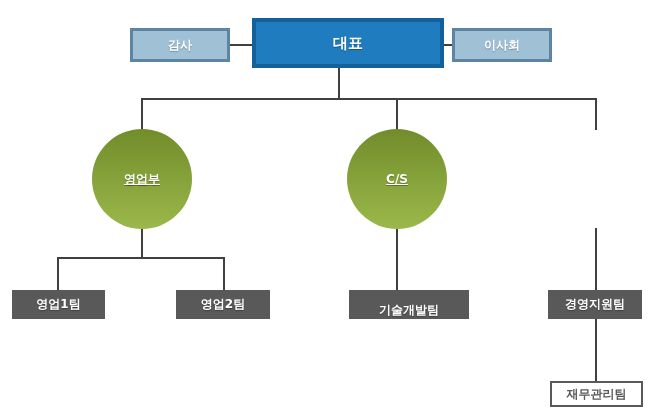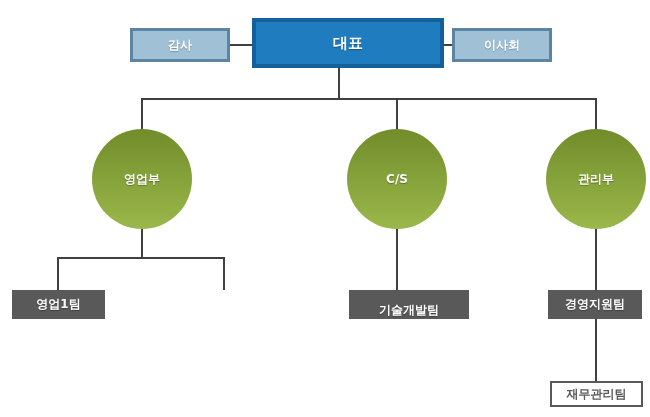--- a/index.html
+++ b/index.html
@@ -49,20 +49,21 @@
     text-shadow: 0 1px 1px rgba(0,0,0,0.3);
   }
   .dept-circle {
     width: 100px;
     height: 100px;
     border-radius: 50%;
     background: linear-gradient(to bottom, #718C2A 0%, #9BB84B 100%);
     color: #ffffff;
     font-size: 12px;
     text-shadow: 0 1px 1px rgba(0,0,0,0.3);
+    text-decoration: underline;
   }
   .team-box {
     height: 29px;
     background: #595959;
     color: #ffffff;
     font-size: 12px;
     text-shadow: 0 1px 1px rgba(0,0,0,0.3);
   }
   .outline-box {
     left: 550px;
@@ -104,26 +105,26 @@
   <div class="node staff-box" style="left:452px; top:28px;font-family:Liberation Serif, serif;">
     <span>이사회</span>
   </div>
 
   <div class="node dept-circle" style="left:92px; top:129px;">
     <span>영업부</span>
   </div>
   <div class="node dept-circle" style="left:347px; top:129px;">
     <span>C/S</span>
   </div>
-  <div class="node dept-circle" style="left:546px; top:129px;">
-    <span>관리부</span>
-  </div>
 
   <div class="node team-box" style="left:12px; top:290px; width:93px;text-align:center;">
     <span>영업1팀</span>
+  </div>
+  <div class="node team-box" style="left:176px; top:290px; width:94px;">
+    <span>영업2팀</span>
   </div>
   <div class="node team-box" style="left:349px; top:290px; width:120px;align-items:flex-end;">
     <span>기술개발팀</span>
   </div>
   <div class="node outline-box">
     <span>재무관리팀</span>
   </div>
 
   <div class="node team-box" style="left:548px; top:290px; width:94px;">
     <span>경영지원팀</span>

